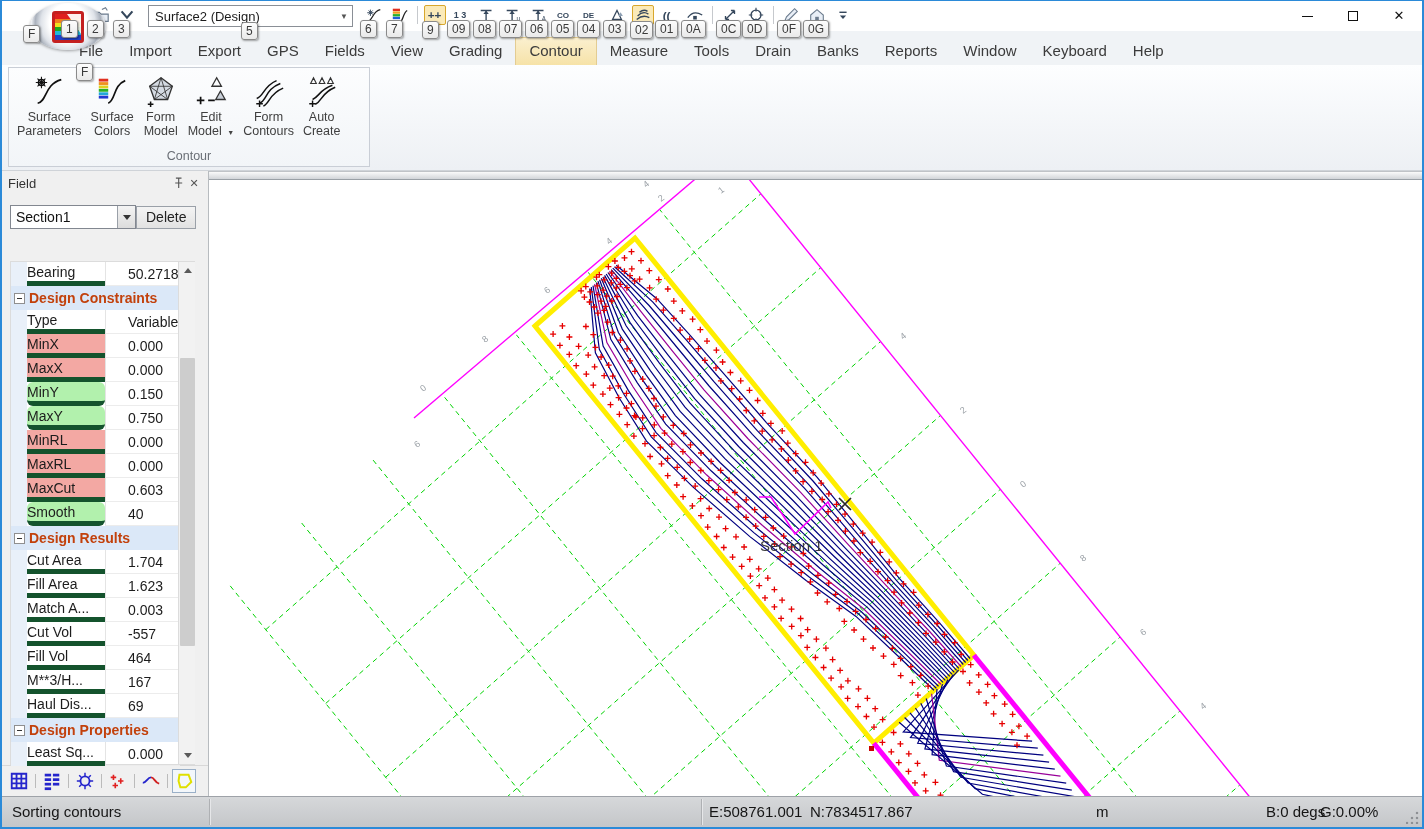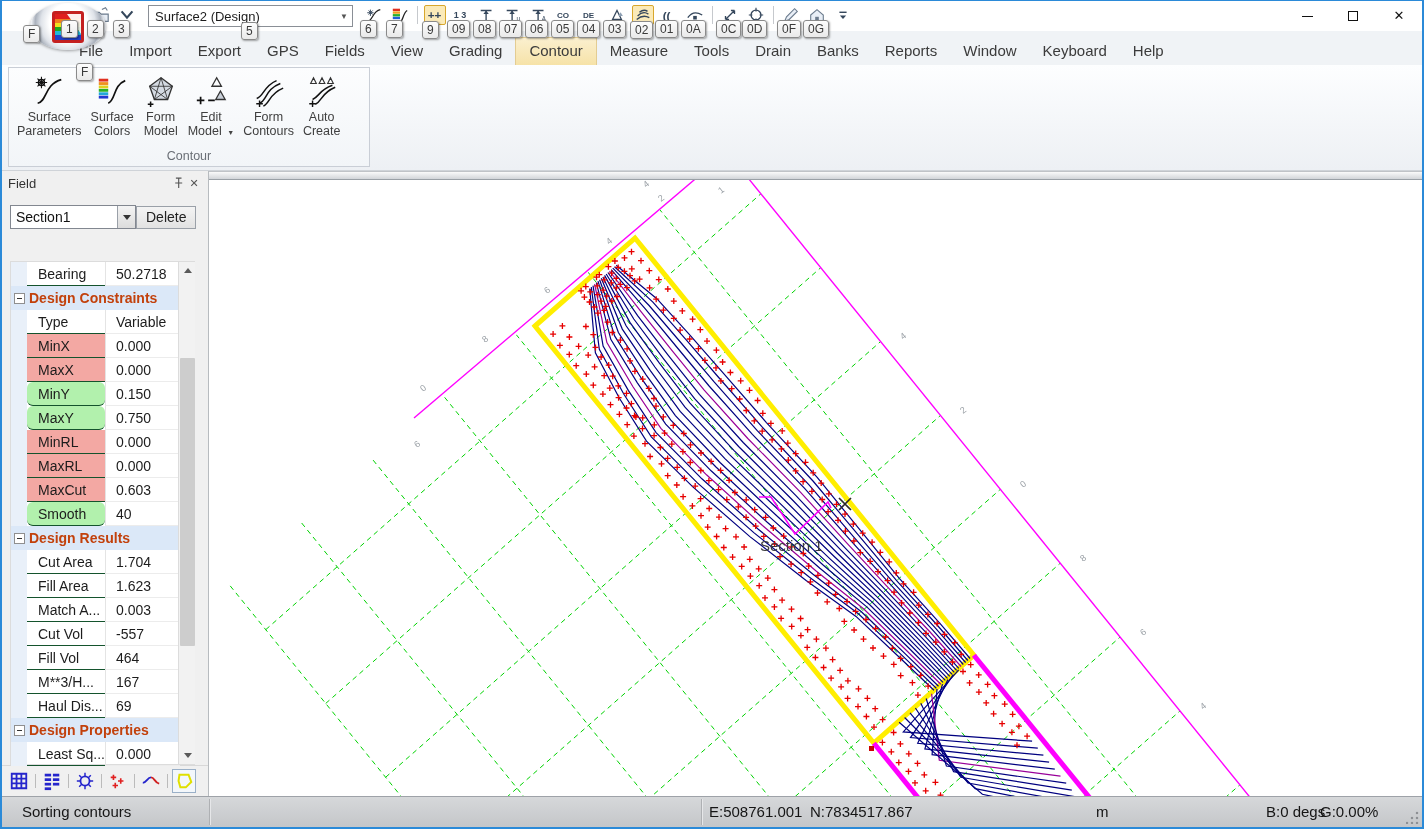--- a/index.html
+++ b/index.html
@@ -63,22 +63,22 @@
   .pcombo { width:126px; height:24px; border:1px solid #828790; background:#fff; display:flex; align-items:center; font-size:14px; color:#111; padding-left:5px; }
   .pcombo .dd { margin-left:auto; width:18px; height:100%; border-left:1px solid #9aa0a8; background:linear-gradient(#f4f4f4,#dcdcdc);
     display:flex; align-items:center; justify-content:center; }
   .tri-down { width:0; height:0; border-left:4px solid transparent; border-right:4px solid transparent; border-top:5px solid #333; }
   .btn { height:23px; padding:0 9px; background:linear-gradient(#f4f4f4,#e2e2e2); border:1px solid #9aa0a8; font-size:14px; color:#222;
     font-family:"Liberation Sans",sans-serif; }
   .gridgap { height:22px; }
   .gridwrap { position:relative; margin:0 13px 0 8px; height:504px; background:#fff; border:1px solid #dcdcdc; border-right:none; }
   .grow { display:flex; height:24px; font-size:14px; color:#1c1c1c; }
   .gind { width:16px; background:#e9f0f9; flex-shrink:0; display:flex; align-items:center; justify-content:center; }
-  .glabel { width:78px; padding-left:11px; display:flex; align-items:center; border-bottom:1px solid #14532d; white-space:nowrap; overflow:hidden; flex-shrink:0; }
-  .gvalue { width:75px; padding-left:10px; display:flex; align-items:center; border-bottom:1px solid #ececec; border-left:1px solid #e4e4e4; white-space:nowrap; flex-shrink:0; }
+  .glabel { width:78px; padding-left:0; display:flex; align-items:center; border-bottom:5px solid #14532d; white-space:nowrap; overflow:hidden; flex-shrink:0; }
+  .gvalue { width:75px; padding-left:22px; display:flex; align-items:center; border-bottom:1px solid #ececec; border-left:1px solid #e4e4e4; white-space:nowrap; flex-shrink:0; }
   .bg-red { background:#f3a8a3; }
   .bg-green { background:#b2f1ad;border-radius:6px; }
   .grow.section { background:#dbe8f8; font-weight:bold; color:#c2410c; }
   .grow.section .gind { background:#dbe8f8; }
   .grow.section .gsl { display:flex; align-items:center; padding-left:2px; }
   .expander { width:11px; height:11px; border:1px solid #8f8f8f; background:#fff; position:relative; }
   .expander::after { content:""; position:absolute; left:2px; top:4px; width:5px; height:1px; background:#333; }
   .vsb { position:absolute; right:0; top:0; bottom:0; width:17px; background:#f2f2f2; border-left:1px solid #dcdcdc; }
   .vsb .arr { position:absolute; left:0; width:17px; height:17px; display:flex; align-items:center; justify-content:center; }
   .vsb .thumb { position:absolute; left:1px; width:15px; background:#cdcdcd; border-radius:1px; }
@@ -658,21 +658,21 @@
             <text transform="translate(934,456) rotate(-38)">6</text>
             <text transform="translate(994,530) rotate(-38)">4</text>
             <text transform="translate(208,268) rotate(-38)">6</text>
           </g>
           <text x="551" y="371" font-size="15" fill="#3a3a3a" font-family="Liberation Sans, sans-serif">Section 1</text>
         </svg>
     </div>
   </div>
 
   <div class="statusbar">
-    <span style="left:20px">Sorting contours</span>
+    <span style="left:10px">Sorting contours</span>
     <div class="ssep" style="left:207px"></div>
     <div class="ssep" style="left:699px"></div>
     <span style="left:707px">E:508761.001</span>
     <span style="left:808px">N:7834517.867</span>
     <span style="left:1094px">m</span>
     <span style="left:1264px">B:0 degs</span>
     <span style="left:1318px">G:0.00%</span>
     <div class="grip"></div>
   </div>
 </div>

